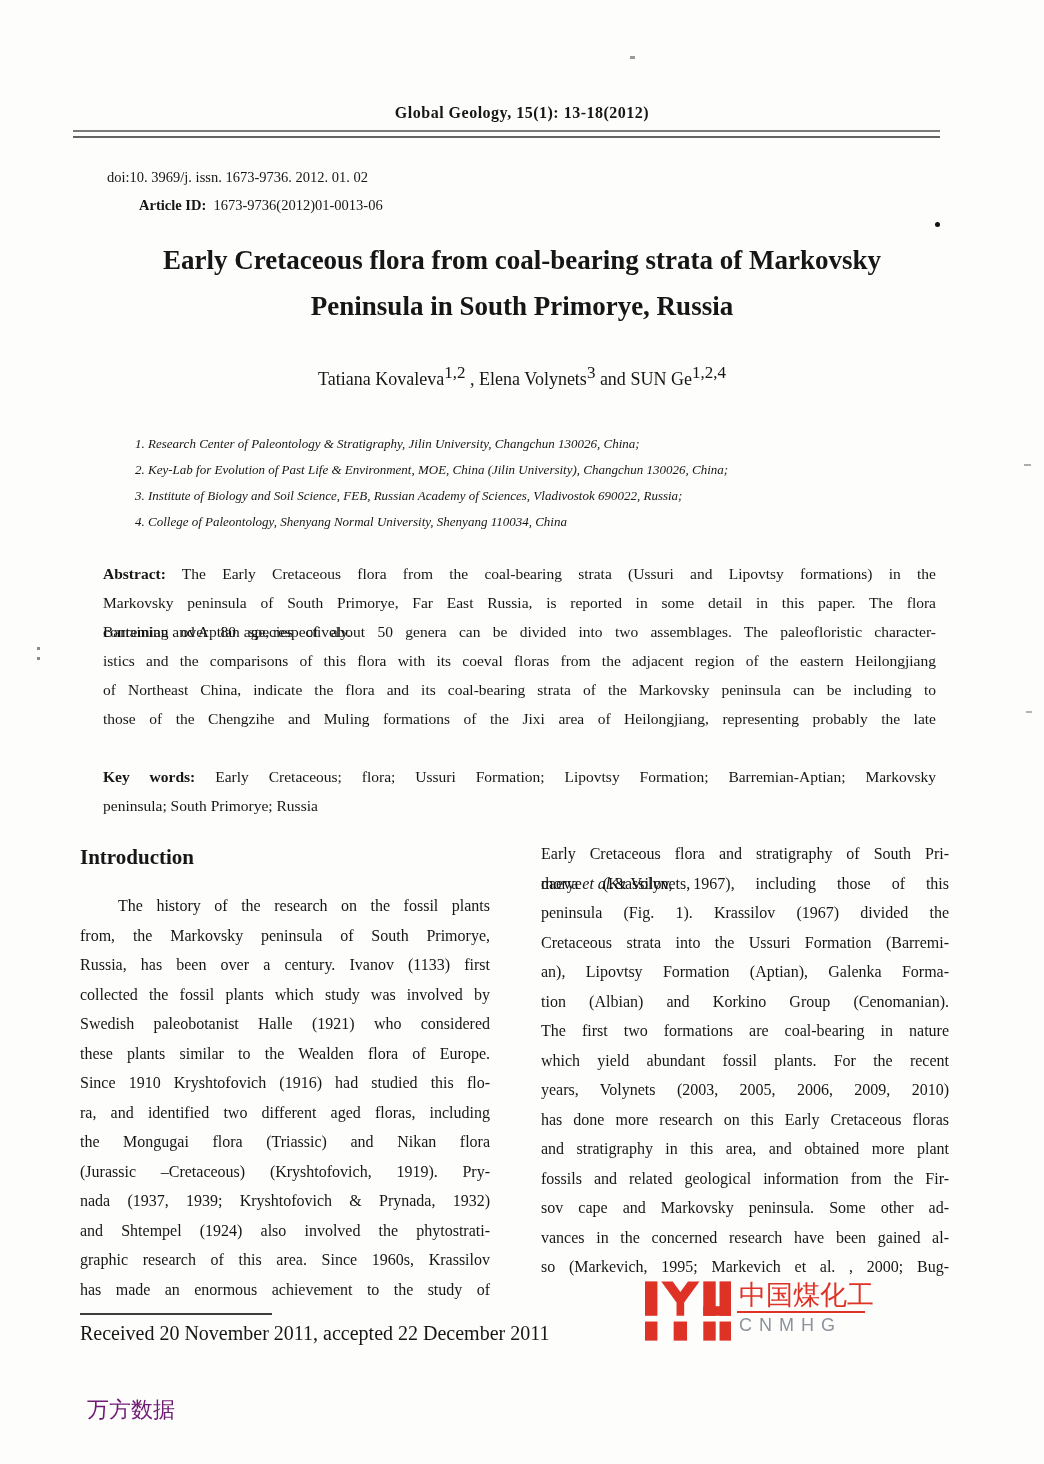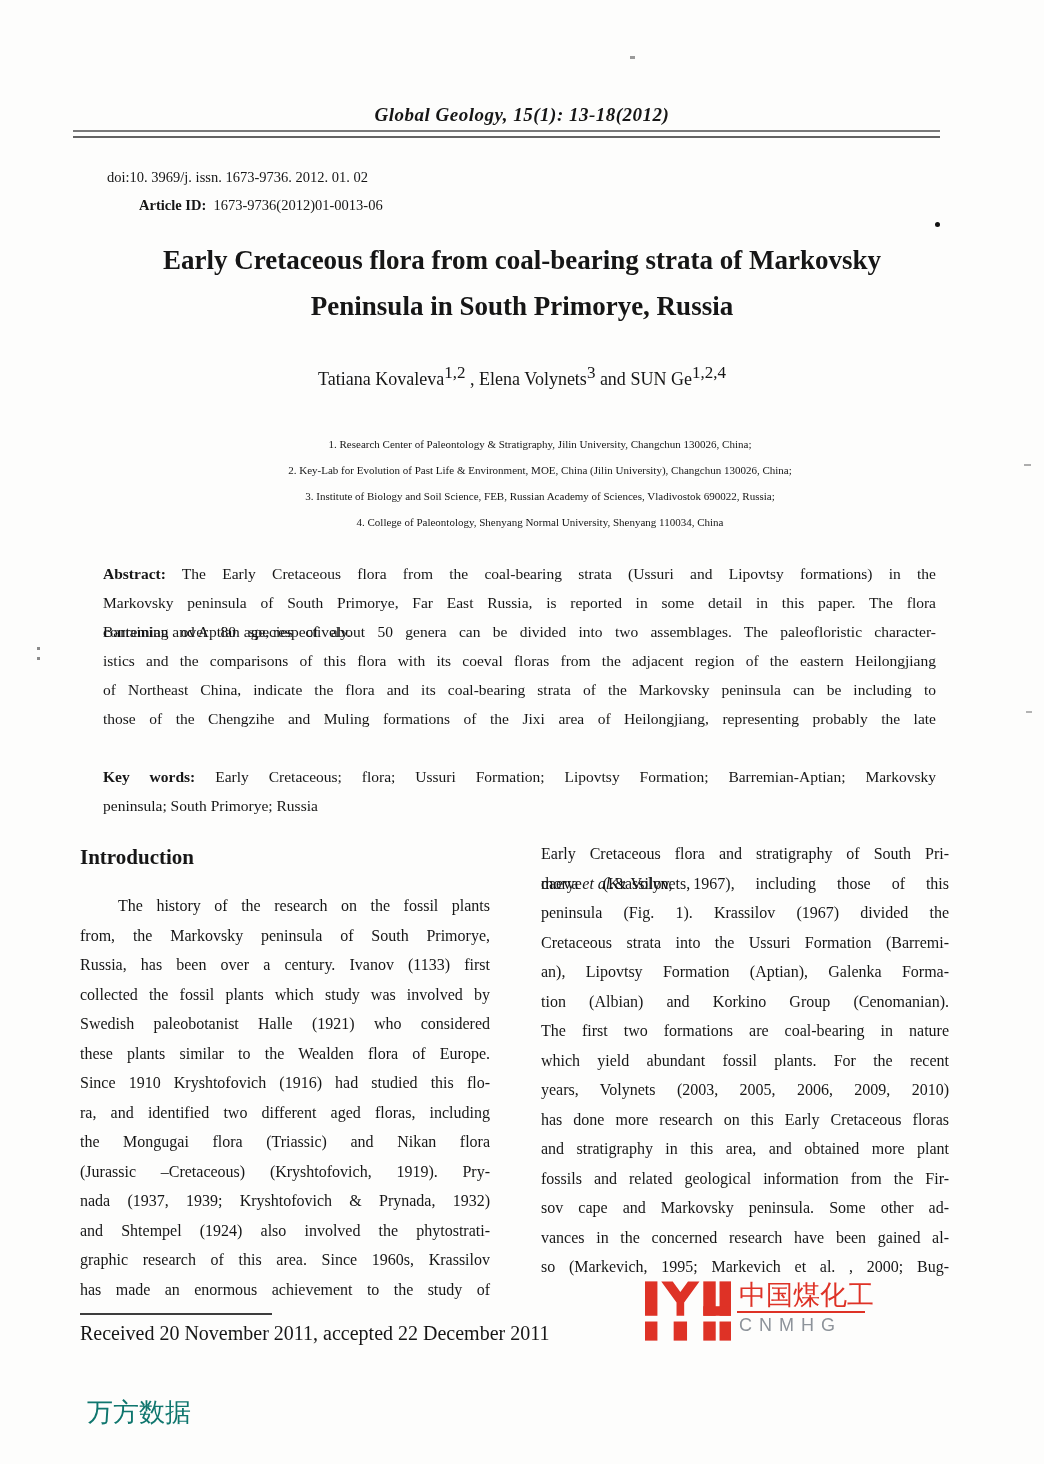--- a/index.html
+++ b/index.html
@@ -13,47 +13,47 @@
     overflow:hidden;
   }
   .abs{position:absolute;}
   .center{width:1044px;text-align:center;}
   .jline{text-align:justify;text-align-last:justify;display:block;}
   .pline{text-align:left;display:block;}
   .indent{padding-left:38px;}
   .rule{background:#6f6f6f;height:2px;}
   .sup{font-size:17px;vertical-align:super;line-height:0;}
   .ital{font-style:italic;}
-  #journal-header{top:104px;font-size:19px;font-weight:bold;letter-spacing:.5px;font-style:italic;}
+  #journal-header{top:104px;font-size:16px;font-weight:bold;letter-spacing:.5px;}
   #rule-top{left:73px;top:130px;width:867px;background:#7a7a7a;}
   #rule-bottom{left:73px;top:136px;width:867px;background:#636363;}
   #doi-line{left:107px;top:169px;font-size:14.5px;}
   #article-id-line{left:107px;top:197px;font-size:14.5px;margin-left:32px;}
   #title-line1{top:245px;font-size:27px;font-weight:bold;}
   #title-line2{top:291px;font-size:27px;font-weight:bold;}
   #authors-line{top:369px;font-size:18px;}
-  #affiliations{left:135px;top:431px;width:810px;font-size:11px;text-align:center;}
+  #affiliations{left:135px;top:431px;width:810px;font-size:13px;font-style:italic;}
   #affiliations .affil-line{line-height:26px;height:26px;white-space:nowrap;}
   #abstract-block{left:103px;top:559px;width:833px;font-size:15.5px;}
   #abstract-block div{line-height:29px;height:29px;}
   #keywords-block{left:103px;top:762px;width:833px;font-size:15.5px;}
   #keywords-block div{line-height:29px;height:29px;}
   #intro-heading{left:80px;top:845px;font-size:21px;font-weight:bold;}
   .bodycol{font-size:16px;}
   .bodycol div{line-height:29.5px;height:29.5px;}
   #left-column{left:80px;top:891px;width:410px;}
   #right-column{left:541px;top:839px;width:408px;}
   #rc-last-line{display:flex;justify-content:flex-start;}
   #footnote-rule{left:80px;top:1313px;width:192px;background:#3d3d3d;}
   #received-note{left:80px;top:1322px;font-size:20px;}
   #cnmhg-logo{left:645px;top:1280px;}
   #cnmhg-cn{left:739px;top:1277px;font-size:27px;color:#de3226;font-family:"Liberation Sans",sans-serif;}
   #cnmhg-underline{left:737px;top:1311px;width:128px;height:2px;background:#de3226;}
   #cnmhg-latin{left:739px;top:1315px;font-size:18px;letter-spacing:7px;color:#8d939a;font-family:"Liberation Sans",sans-serif;}
-  #wanfang-watermark{left:87px;top:1395px;font-size:26px;color:#0f766e;font-family:Liberation Serif, serif;}
+  #wanfang-watermark{left:87px;top:1395px;font-size:22px;color:#701a75;font-family:Liberation Serif, serif;}
   
   #scan-dot{left:935px;top:222px;width:5px;height:5px;background:#111;border-radius:50%;}
   #scan-dash-top{left:630px;top:56px;width:5px;height:3px;background:#9a9a9a;}
   #scan-colon .d{position:absolute;left:0;width:3px;height:3px;background:#8a8a8a;}
   #scan-colon{left:37px;top:647px;width:3px;height:14px;}
   #scan-tick1{left:1024px;top:464px;width:7px;height:2px;background:#adadad;}
   #scan-tick2{left:1026px;top:711px;width:6px;height:2px;background:#b3b3b3;}
 </style>
 </head>
 <body>

